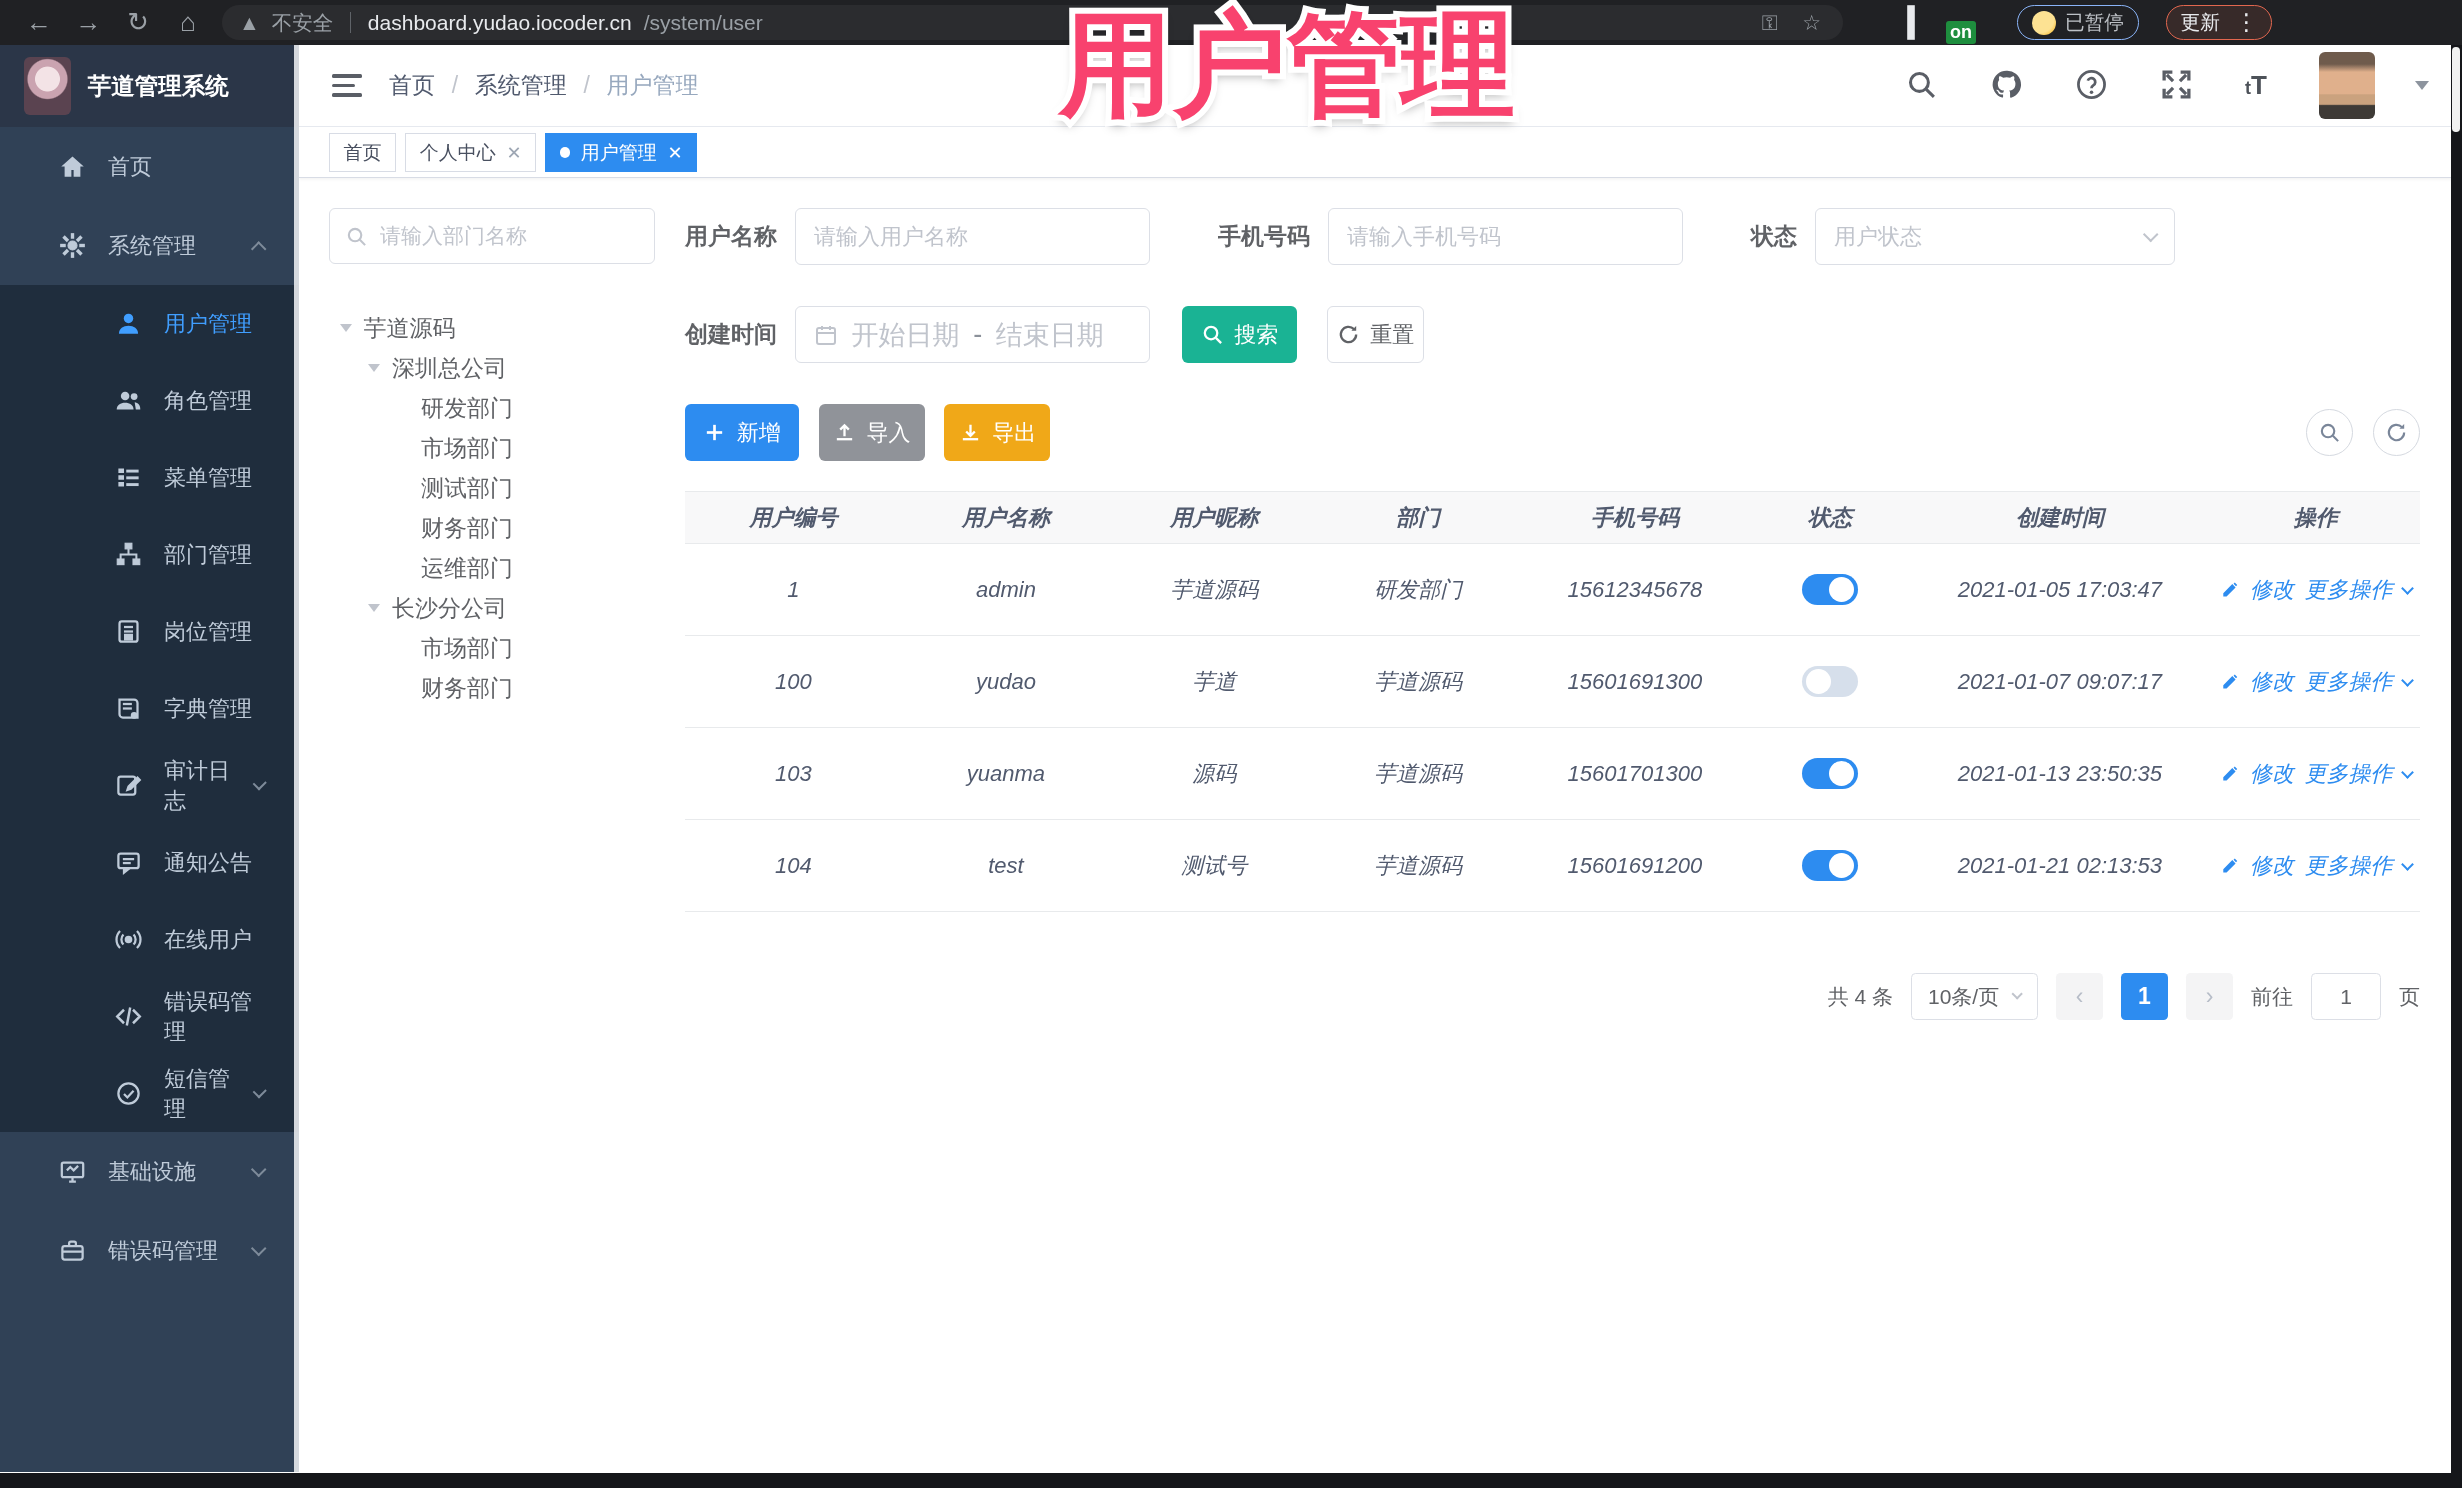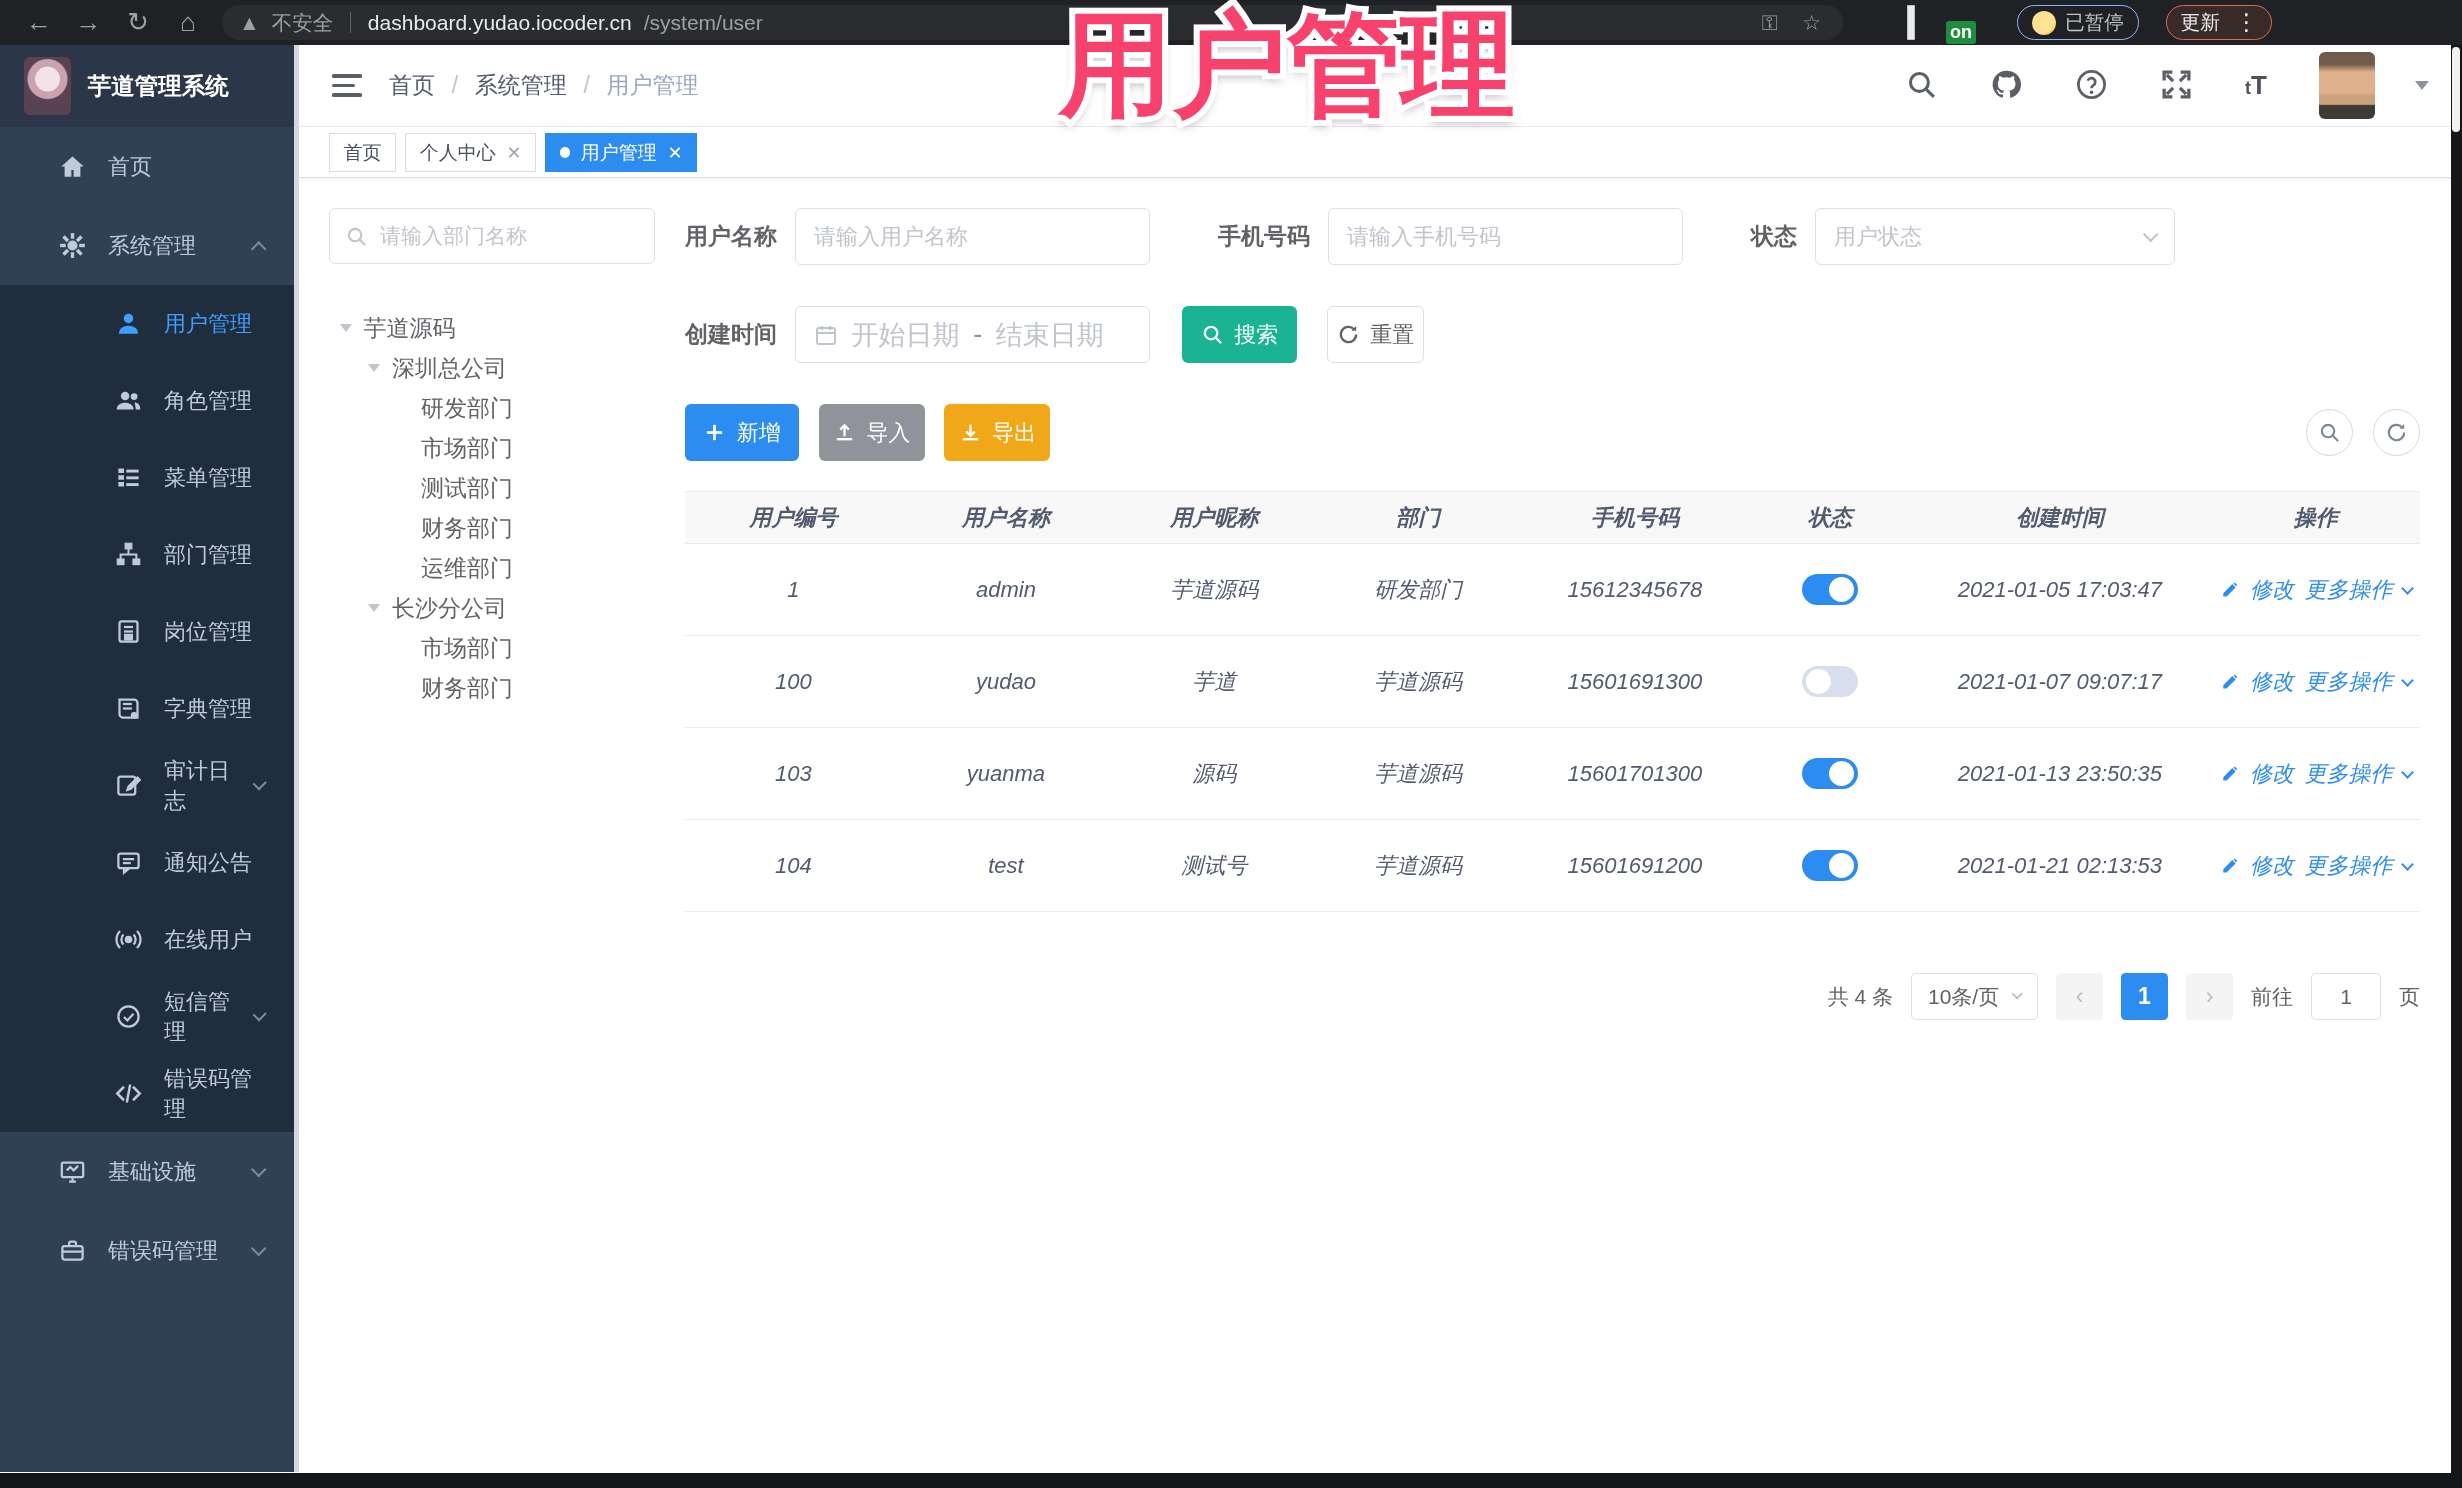--- a/index.html
+++ b/index.html
@@ -339,35 +339,35 @@
             <span class="mi">
                 <svg viewBox="0 0 24 24" fill="none" stroke="currentColor" stroke-width="2">
                   <circle cx="12" cy="12" r="2.4" fill="currentColor"></circle>
                   <path d="M7.5 7.5a6.5 6.5 0 0 0 0 9M16.5 7.5a6.5 6.5 0 0 1 0 9M4.5 4.5a10.5 10.5 0 0 0 0 15M19.5 4.5a10.5 10.5 0 0 1 0 15"></path>
                 </svg>
               </span>
             <span class="grow">在线用户</span>
           </div>
           <div class="s-item">
             <span class="mi">
+                <svg viewBox="0 0 24 24" fill="none" stroke="currentColor" stroke-width="2.2">
+                  <path d="M8 6l-6 6 6 6M16 6l6 6-6 6M13.5 4l-3 16"></path>
+                </svg>
+              </span>
+            <span class="grow">错误码管理</span>
+          </div>
+          <div class="s-item">
+            <span class="mi">
                 <svg viewBox="0 0 24 24" fill="none" stroke="currentColor" stroke-width="2">
                   <circle cx="12" cy="12" r="9"></circle>
                   <path d="M8 12.5l3 3 5.5-6"></path>
                 </svg>
               </span>
             <span class="grow">短信管理</span>
             <span class="chev"></span>
-          </div>
-          <div class="s-item">
-            <span class="mi">
-                <svg viewBox="0 0 24 24" fill="none" stroke="currentColor" stroke-width="2.2">
-                  <path d="M8 6l-6 6 6 6M16 6l6 6-6 6M13.5 4l-3 16"></path>
-                </svg>
-              </span>
-            <span class="grow">错误码管理</span>
           </div>
         </div>
         <div class="m-item">
           <span class="mi">
               <svg viewBox="0 0 24 24" fill="none" stroke="currentColor" stroke-width="2">
                 <rect x="2.5" y="4" width="19" height="13" rx="1.5"></rect>
                 <path d="M9 21h6M12 17v4M7 11l3-3 3 3 4-4"></path>
               </svg>
             </span>
           <span class="grow">基础设施</span>

